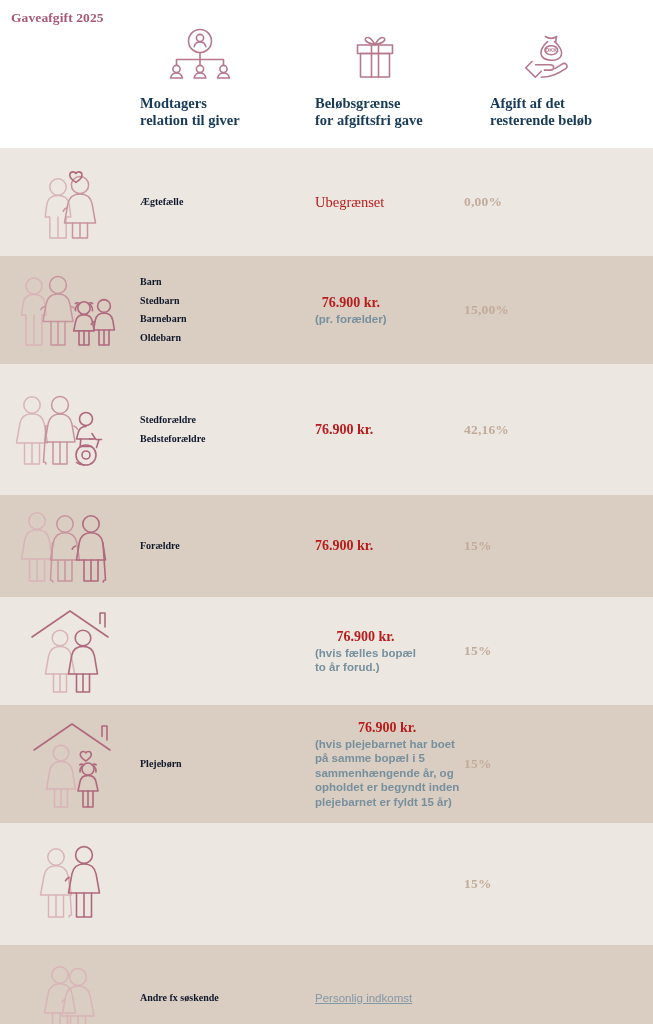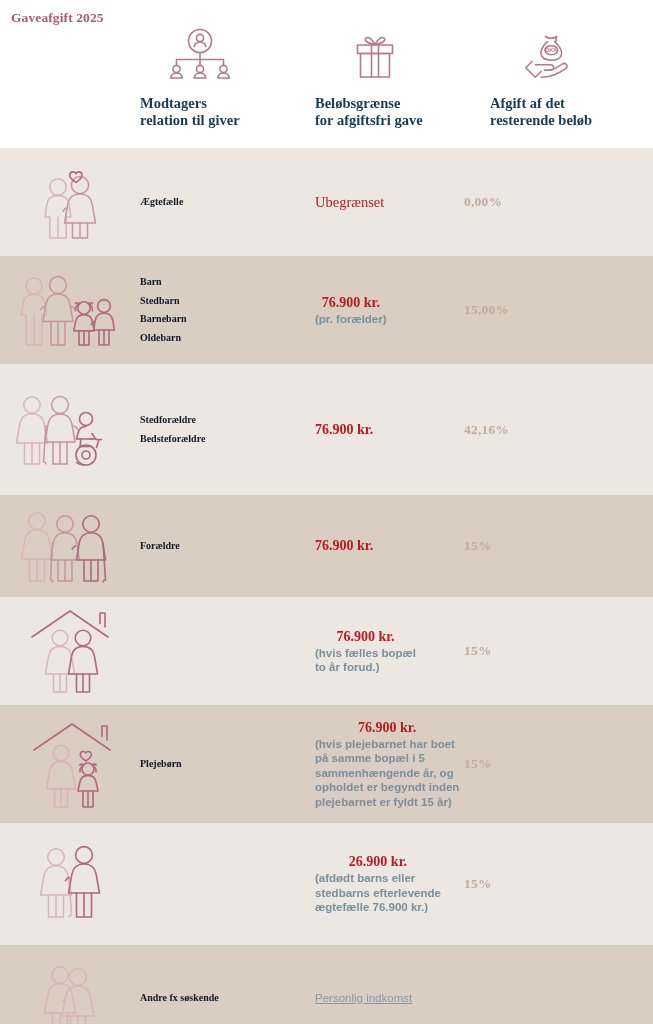--- a/index.html
+++ b/index.html
@@ -427,28 +427,20 @@
           <path d="M51 42l2.5 38M53.5 80c-1.3 0-2.4.9-2.4 2.1"></path>
         </g>
         <g class="stroke-rose-d">
           <circle cx="66" cy="20" r="8.4"></circle>
           <path d="M66 29c-6.5 0-10.8 3.5-12.1 10.1L50.5 58h31l-3.4-18.9C76.8 32.5 72.5 29 66 29z"></path>
           <path d="M58.5 58v24h15V58M66 58v24"></path>
           <path d="M51 42.5c-1.6.6-2.9 1.8-3.5 3.3"></path>
         </g>
       </svg>
     </div>
-    <div class="cell-amt">
-      <div>
-        <div class="amt-main">26.900 kr.</div>
-        <div class="amt-note">(afdødt barns eller
-stedbarns efterlevende
-ægtefælle 76.900 kr.)</div>
-      </div>
-    </div>
     <div class="cell-pct">
       <span class="pct-text">15%</span>
     </div>
   </div>
 
   <div class="row dark" style="height:106px">
     <div class="cell-icon">
       <svg width="100" height="90" viewBox="0 0 100 90">
         <g class="stroke-rose-l">
           <circle cx="40" cy="22" r="8.2"></circle>

